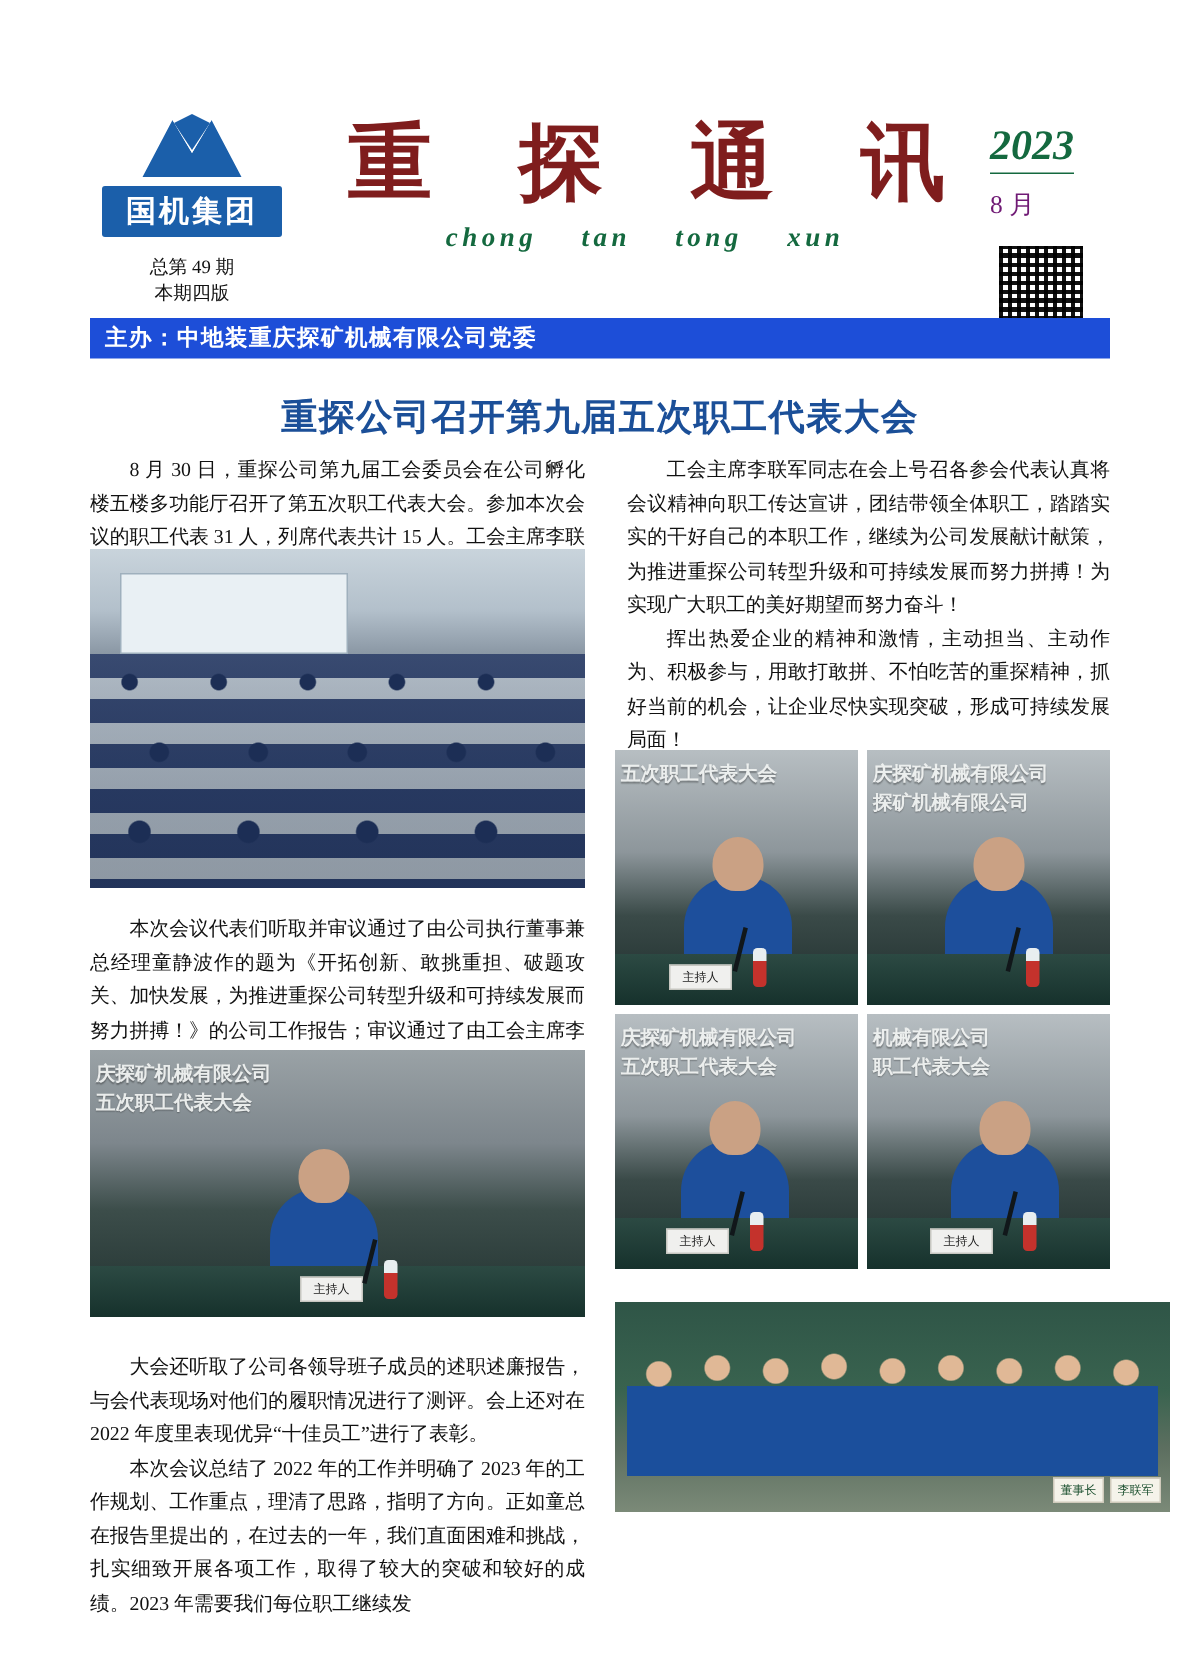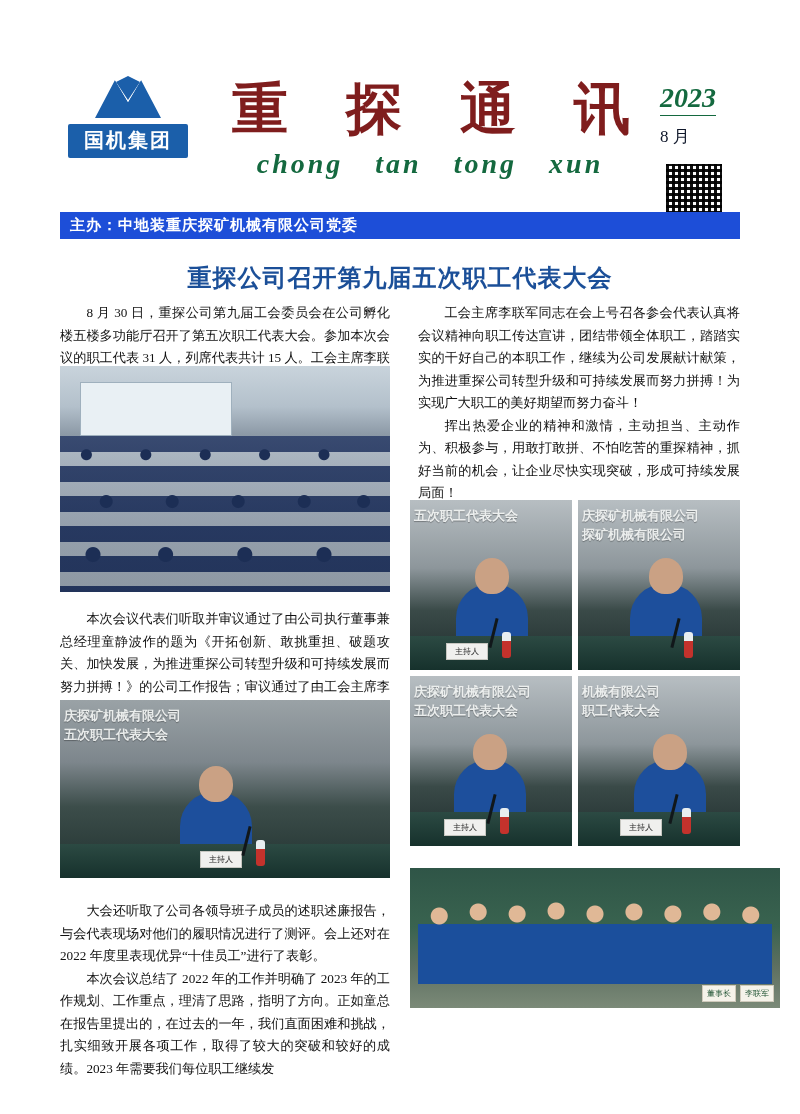--- a/index.html
+++ b/index.html
@@ -79,21 +79,21 @@
     letter-spacing: 22px;
     text-indent: 22px;
     line-height: 66px;
     white-space: nowrap;
   }
   .title-py {
     margin-top: 6px;
     font-family: "Liberation Serif", serif;
     font-style: italic;
     font-weight: bold;
-    font-size: 28px;
+    font-size: 18px;
     color: #14693f;
     letter-spacing: 3px;
     white-space: nowrap;
   }
   .title-py span { margin: 0 11px; }
 
   .date-block {
     position: absolute;
     left: 600px; top: 20px;
     width: 70px;
@@ -105,21 +105,21 @@
     font-style: italic;
     font-weight: bold;
     color: #14693f;
     border-bottom: 1.5px solid #14693f;
     display: inline-block;
     padding-bottom: 1px;
   }
   .date-month {
     margin-top: 9px;
     font-size: 17px;
-    color: #0f172a;
+    color: #701a75;
   }
   .qr {
     position: absolute;
     left: 604px; top: 100px;
     width: 56px; height: 56px;
     background:
       repeating-linear-gradient(90deg, #111 0 3px, #fff 3px 6px),
       repeating-linear-gradient(0deg, #111 0 3px, #fff 3px 6px);
     background-blend-mode: multiply;
     border: 2px solid #fff;
@@ -349,20 +349,24 @@
 
     <div class="logo-block">
       <div class="logo-mark">
         <svg class="shape" viewBox="0 0 78 48" xmlns="http://www.w3.org/2000/svg" aria-hidden="true">
           <path d="M6 46 L26 8 L39 30 L52 8 L72 46 Z" fill="#1b5faa"></path>
           <path d="M26 8 L33 20 L39 30 L45 20 L52 8 L39 2 Z" fill="#ffffff"></path>
           <path d="M27 10 L39 4 L51 10 L39 28 Z" fill="#1b5faa"></path>
         </svg>
       </div>
       <span class="logo-name">国机集团</span>
+      <div class="logo-sub">
+        <div>总第 49 期</div>
+        <div>本期四版</div>
+      </div>
     </div>
 
     <div class="title-block">
       <div class="title-cn">重 探 通 讯</div>
       <div class="title-py">
         <span>chong</span>
         <span>tan</span>
         <span>tong</span>
         <span>xun</span>
       </div>

